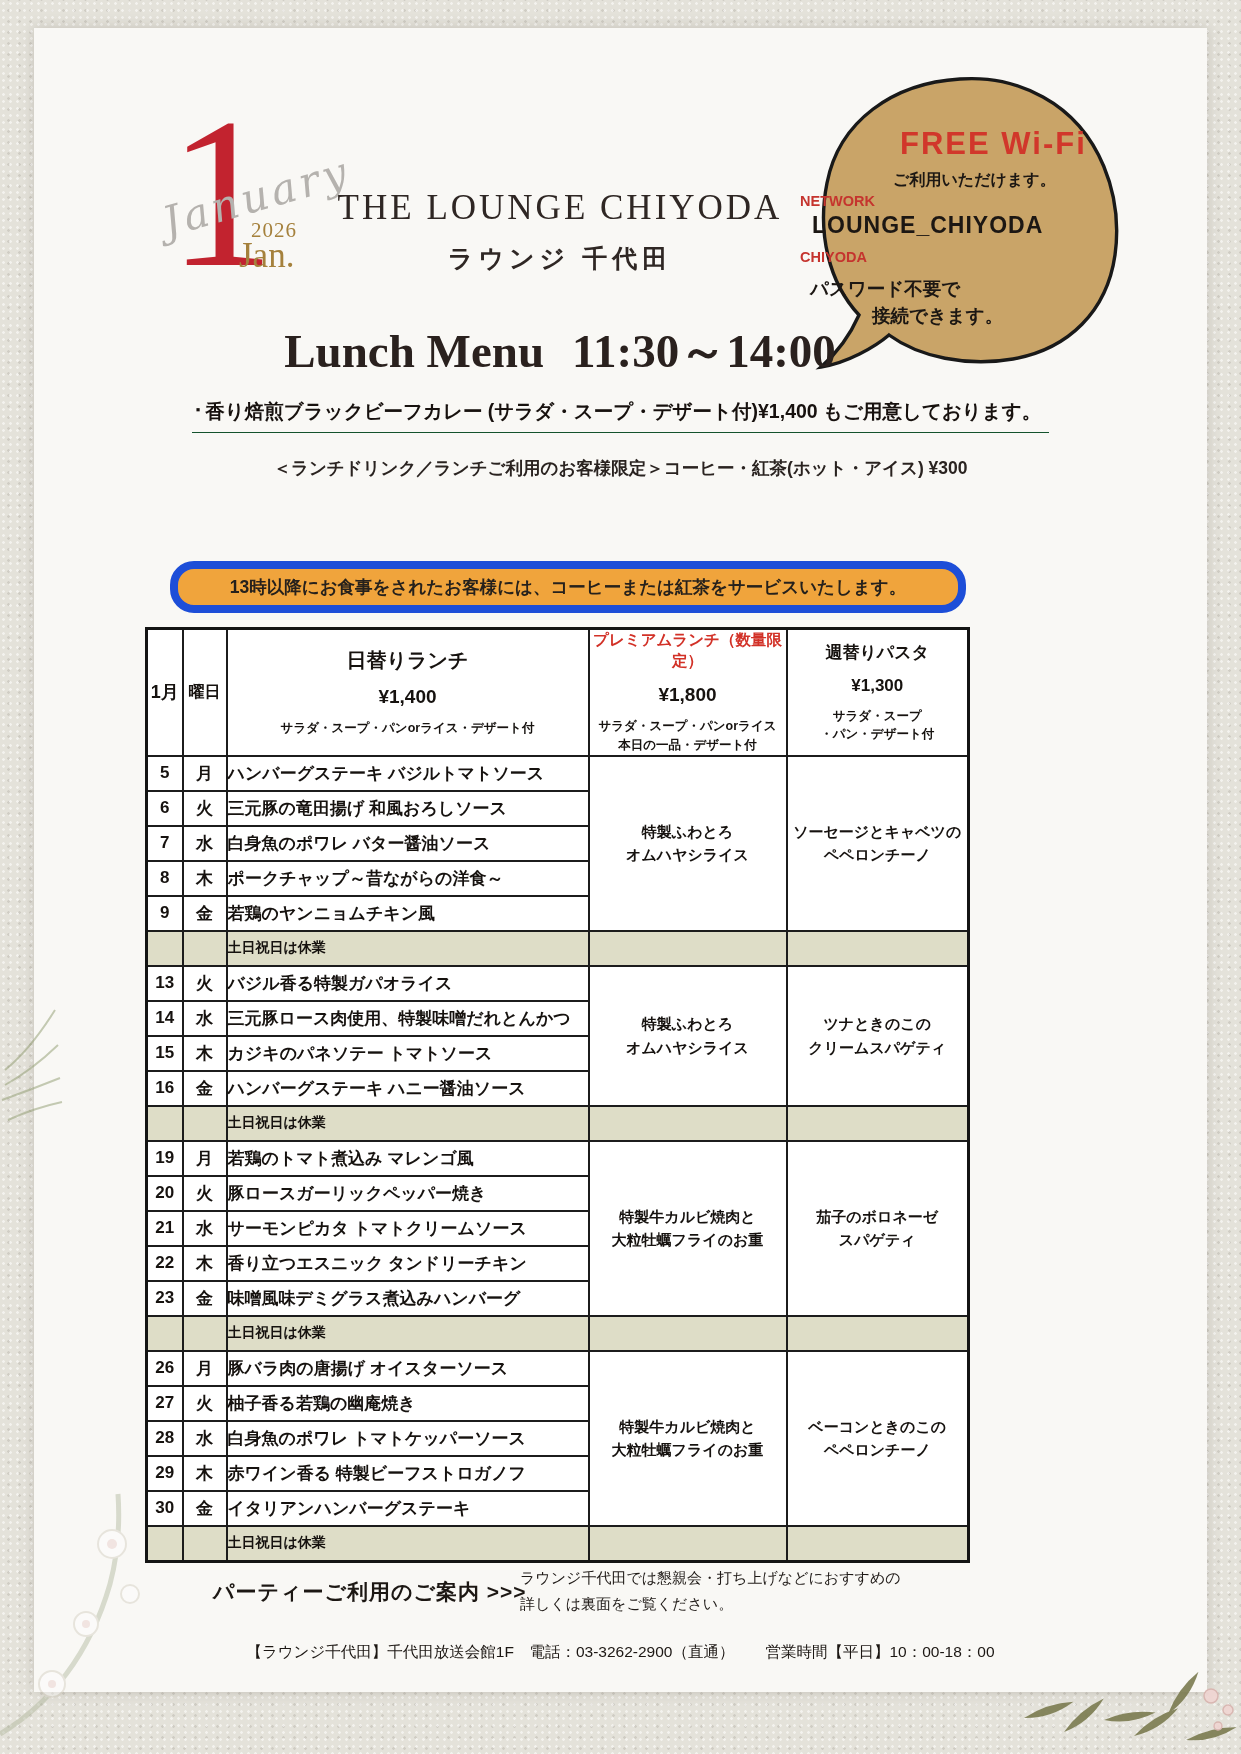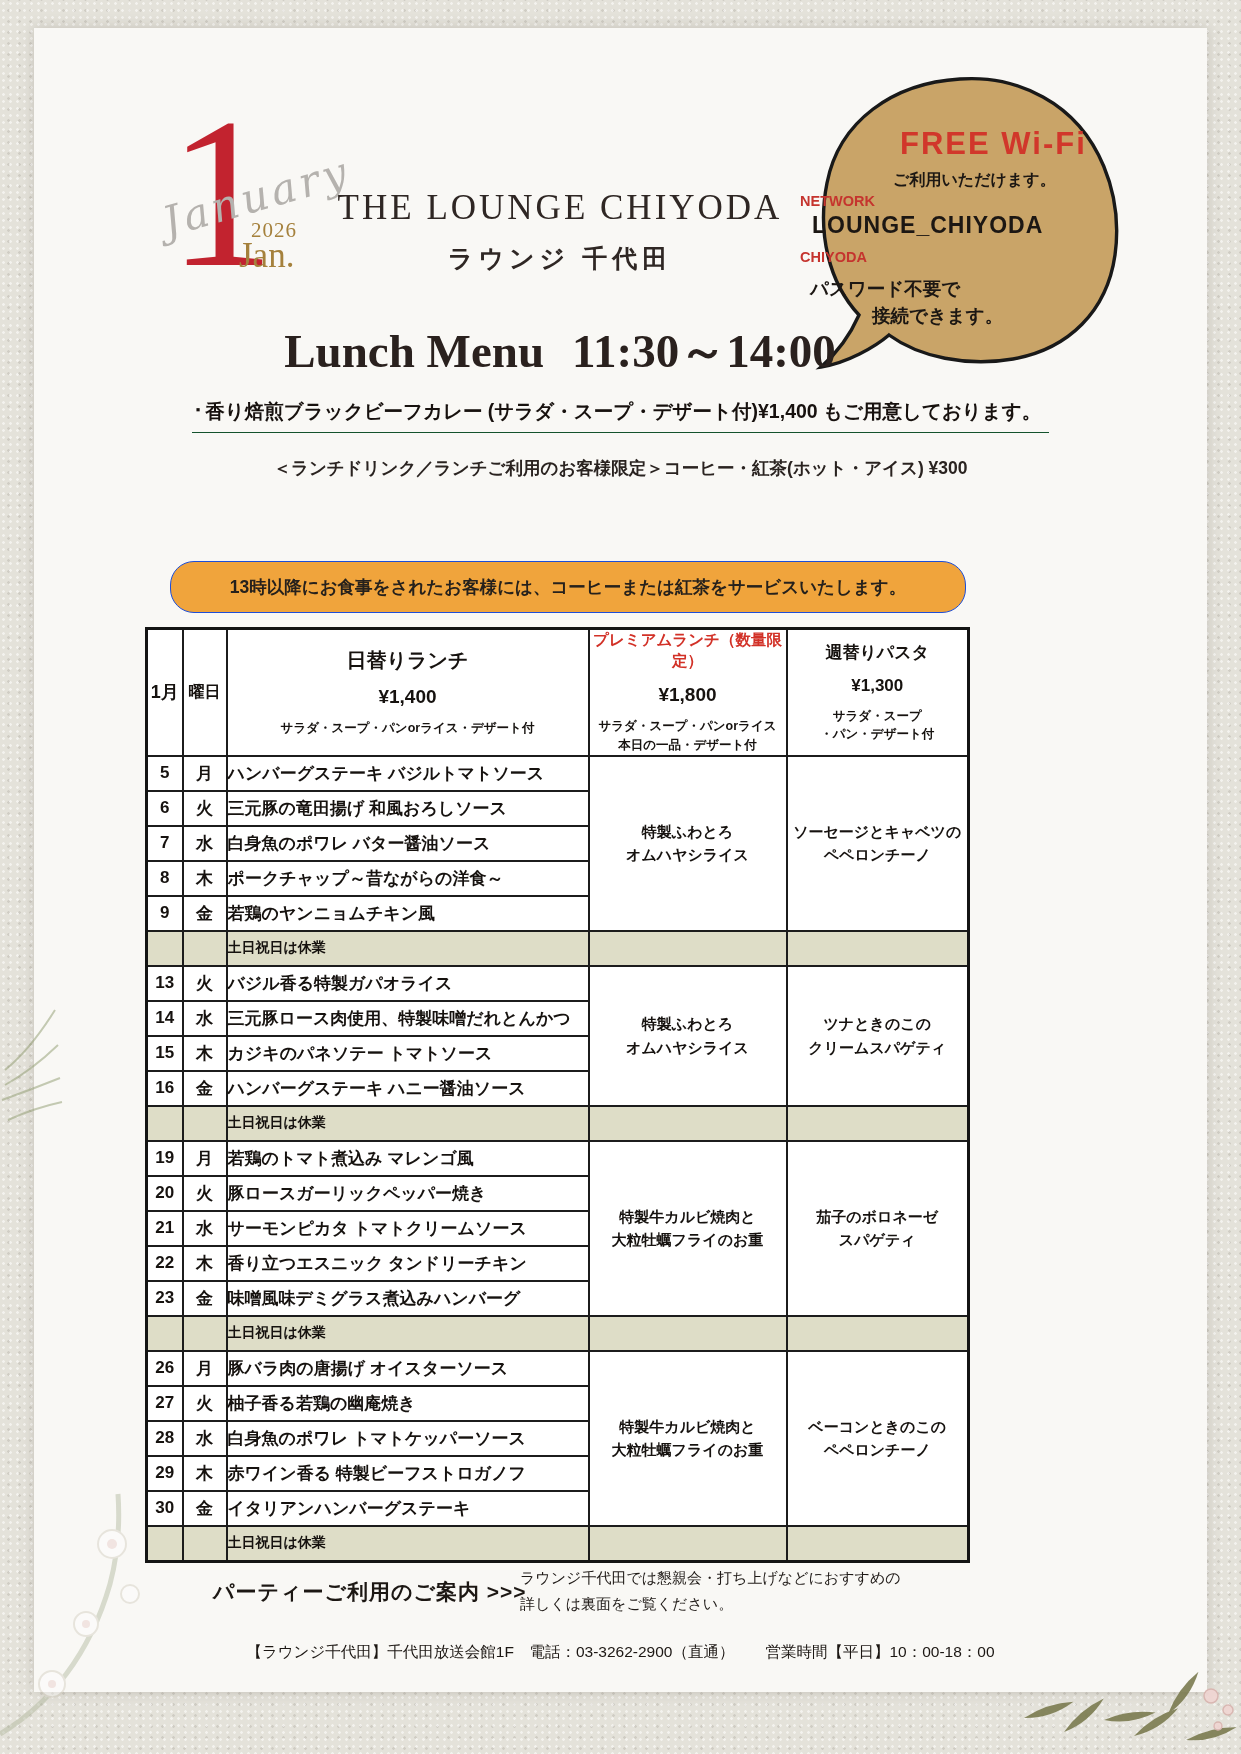--- a/index.html
+++ b/index.html
@@ -48,21 +48,21 @@
   .lunch-heading{position:absolute;left:150px;top:320px;width:820px;text-align:center;
     font-family:"Liberation Serif",serif;font-weight:bold;font-size:47px;color:#2a211e;}
   .lunch-hours{margin-left:28px;}
   .curry-line{position:absolute;left:0;top:398px;width:100%;text-align:center;}
   .curry-inner{display:inline-block;font-weight:bold;font-size:19.5px;color:#17110e;
     border-bottom:1px solid #14532d;padding:0 8px 7px 4px;}
   .curry-bullet{font-size:13px;vertical-align:4px;margin-right:5px;}
   .drink-lines{position:absolute;left:0;top:452px;width:100%;text-align:center;
     font-weight:bold;font-size:17.5px;color:#2a2320;line-height:1.85;}
   .service-banner{position:absolute;left:170px;top:561px;width:796px;height:52px;
-    box-sizing:border-box;background:#f0a43c;border:1px solid #1d4ed8;border-radius:24px;
+    box-sizing:border-box;background:#f0a43c;border:8px solid #1d4ed8;border-radius:24px;
     display:flex;align-items:center;justify-content:center;
     font-weight:bold;font-size:17.5px;color:#26211c;}
 
   
   .menu-table{position:absolute;left:145px;top:627px;border-collapse:collapse;
     table-layout:fixed;width:822px;background:#ffffff;border:3px solid #141414;}
   .menu-table td,.menu-table th{border:2px solid #1c1c1c;padding:0;color:#16120f;}
   .head-row th{height:112px;vertical-align:middle;font-weight:bold;}
   .h-month{font-size:18px;}
   .h-dow{font-size:16px;}

